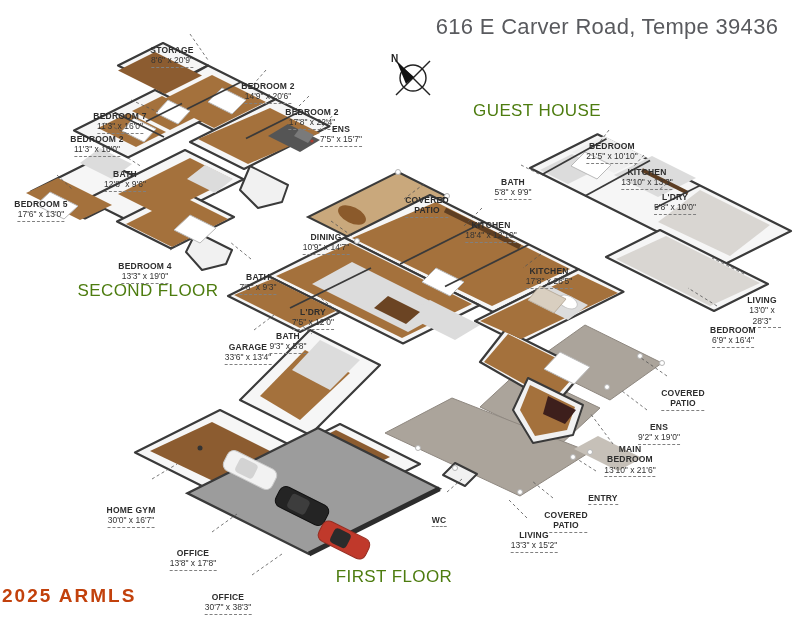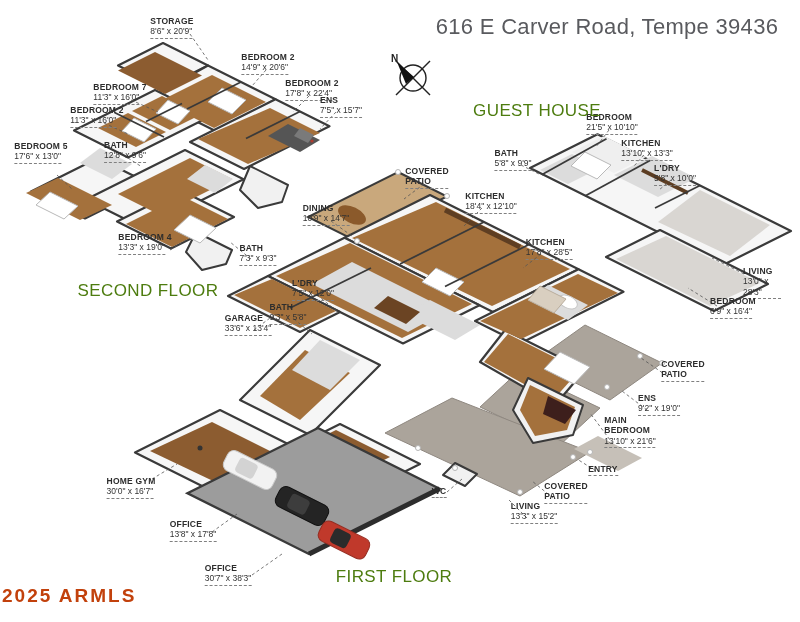--- a/index.html
+++ b/index.html
@@ -2,22 +2,22 @@
 <html style="--wood: #a4713c; --wood_dark: #8c5c30; --tile: #dcdcdc; --deck_tan: #c9a87c; --deck_gray: #aba49b; --garage_floor: #9c9c9c; --wall: #3a3a3a; --car_red: #c0392b; --car_black: #242424; --car_white: #f2f2f2; --title_color: #595a5e;"><head>
 <meta charset="utf-8">
 <style>
   html,body{margin:0;padding:0;background:#fff;}
   .canvas{position:relative;width:800px;height:622px;background:#fff;overflow:hidden;
           font-family:"Liberation Sans",sans-serif;}
   .page-title{position:absolute;left:607px;top:14px;transform:translateX(-50%);
               font-size:22px;color:#595a5e;letter-spacing:.3px;white-space:nowrap;}
   .floor-title{position:absolute;transform:translateX(-50%);font-weight:400;color:#4d7c0f;
                font-size:17px;letter-spacing:.4px;white-space:nowrap;}
-  .room-label{position:absolute;transform:translateX(-50%);text-align:left;
-              font-size:8.5px;line-height:1.22;color:#2d2d2d;white-space:pre-line;}
+  .room-label{position:absolute;transform:translateX(-50%);text-align:center;
+              font-size:8.5px;line-height:1.22;color:#2d2d2d;white-space:pre-line;margin-top:29px;}
   .room-label .nm{display:block;font-weight:700;letter-spacing:.2px;}
   .room-label .dm{display:inline-block;color:#333;}
   .ul{border-bottom:1px dashed #808080;padding-bottom:1px;}
   .watermark{position:absolute;left:2px;top:585px;font-size:19px;color:#c2410c;
              letter-spacing:2px;font-weight:700;}
   .compass-n{position:absolute;left:391px;top:53px;font-size:10px;font-weight:700;color:#222;}
   svg{position:absolute;left:0;top:0;}
   .wallq{fill:#f6f6f6;stroke:var(--wall);stroke-width:2.2;stroke-linejoin:round;}
   .wallq2{fill:#f1f1f1;stroke:var(--wall);stroke-width:2;stroke-linejoin:round;}
   .wood{fill:var(--wood);}
@@ -224,21 +224,21 @@
   <div class="page-title">616 E Carver Road, Tempe 39436</div>
   <div class="compass-n">N</div>
   <div id="labels">
       <div class="room-label" style="left: 172px; top: 16px;"><span class="nm">STORAGE</span><span class="dm ul">8'6" x 20'9"</span></div>
       <div class="room-label" style="left: 268px; top: 52px;"><span class="nm">BEDROOM 2</span><span class="dm ul">14'9" x 20'6"</span></div>
       <div class="room-label" style="left: 120px; top: 82px;"><span class="nm">BEDROOM 7</span><span class="dm ul">11'3" x 16'0"</span></div>
       <div class="room-label" style="left: 312px; top: 78px;"><span class="nm">BEDROOM 2</span><span class="dm ul">17'8" x 22'4"</span></div>
       <div class="room-label" style="left: 341px; top: 95px;"><span class="nm">ENS</span><span class="dm ul">7'5" x 15'7"</span></div>
       <div class="room-label" style="left: 97px; top: 105px;"><span class="nm">BEDROOM 2</span><span class="dm ul">11'3" x 16'0"</span></div>
       <div class="room-label" style="left: 125px; top: 140px;"><span class="nm">BATH</span><span class="dm ul">12'8" x 9'6"</span></div>
-      <div class="room-label" style="left: 41px; top: 141px;"><span class="nm">BEDROOM 5</span><span class="dm ul">17'6" x 13'0"</span></div>
+      <div class="room-label" style="left: 41px; top: 170px;"><span class="nm">BEDROOM 5</span><span class="dm ul">17'6" x 13'0"</span></div>
       <div class="room-label" style="left: 145px; top: 232px;"><span class="nm">BEDROOM 4</span><span class="dm ul">13'3" x 19'0"</span></div>
       <div class="room-label" style="left: 258px; top: 243px;"><span class="nm">BATH</span><span class="dm ul">7'3" x 9'3"</span></div>
       <div class="room-label" style="left: 612px; top: 112px;"><span class="nm">BEDROOM</span><span class="dm ul">21'5" x 10'10"</span></div>
       <div class="room-label" style="left: 647px; top: 138px;"><span class="nm">KITCHEN</span><span class="dm ul">13'10" x 13'3"</span></div>
       <div class="room-label" style="left: 513px; top: 148px;"><span class="nm">BATH</span><span class="dm ul">5'8" x 9'9"</span></div>
       <div class="room-label" style="left: 675px; top: 163px;"><span class="nm">L'DRY</span><span class="dm ul">5'8" x 10'0"</span></div>
       <div class="room-label" style="left: 762px; top: 266px;"><span class="nm">LIVING</span><span class="dm ul">13'0" x 28'3"</span></div>
       <div class="room-label" style="left: 733px; top: 296px;"><span class="nm">BEDROOM</span><span class="dm ul">6'9" x 16'4"</span></div>
       <div class="room-label" style="left: 427px; top: 166px;"><span class="nm">COVERED</span><span class="nm ul">PATIO</span></div>
       <div class="room-label" style="left: 491px; top: 191px;"><span class="nm">KITCHEN</span><span class="dm ul">18'4" x 12'10"</span></div>

